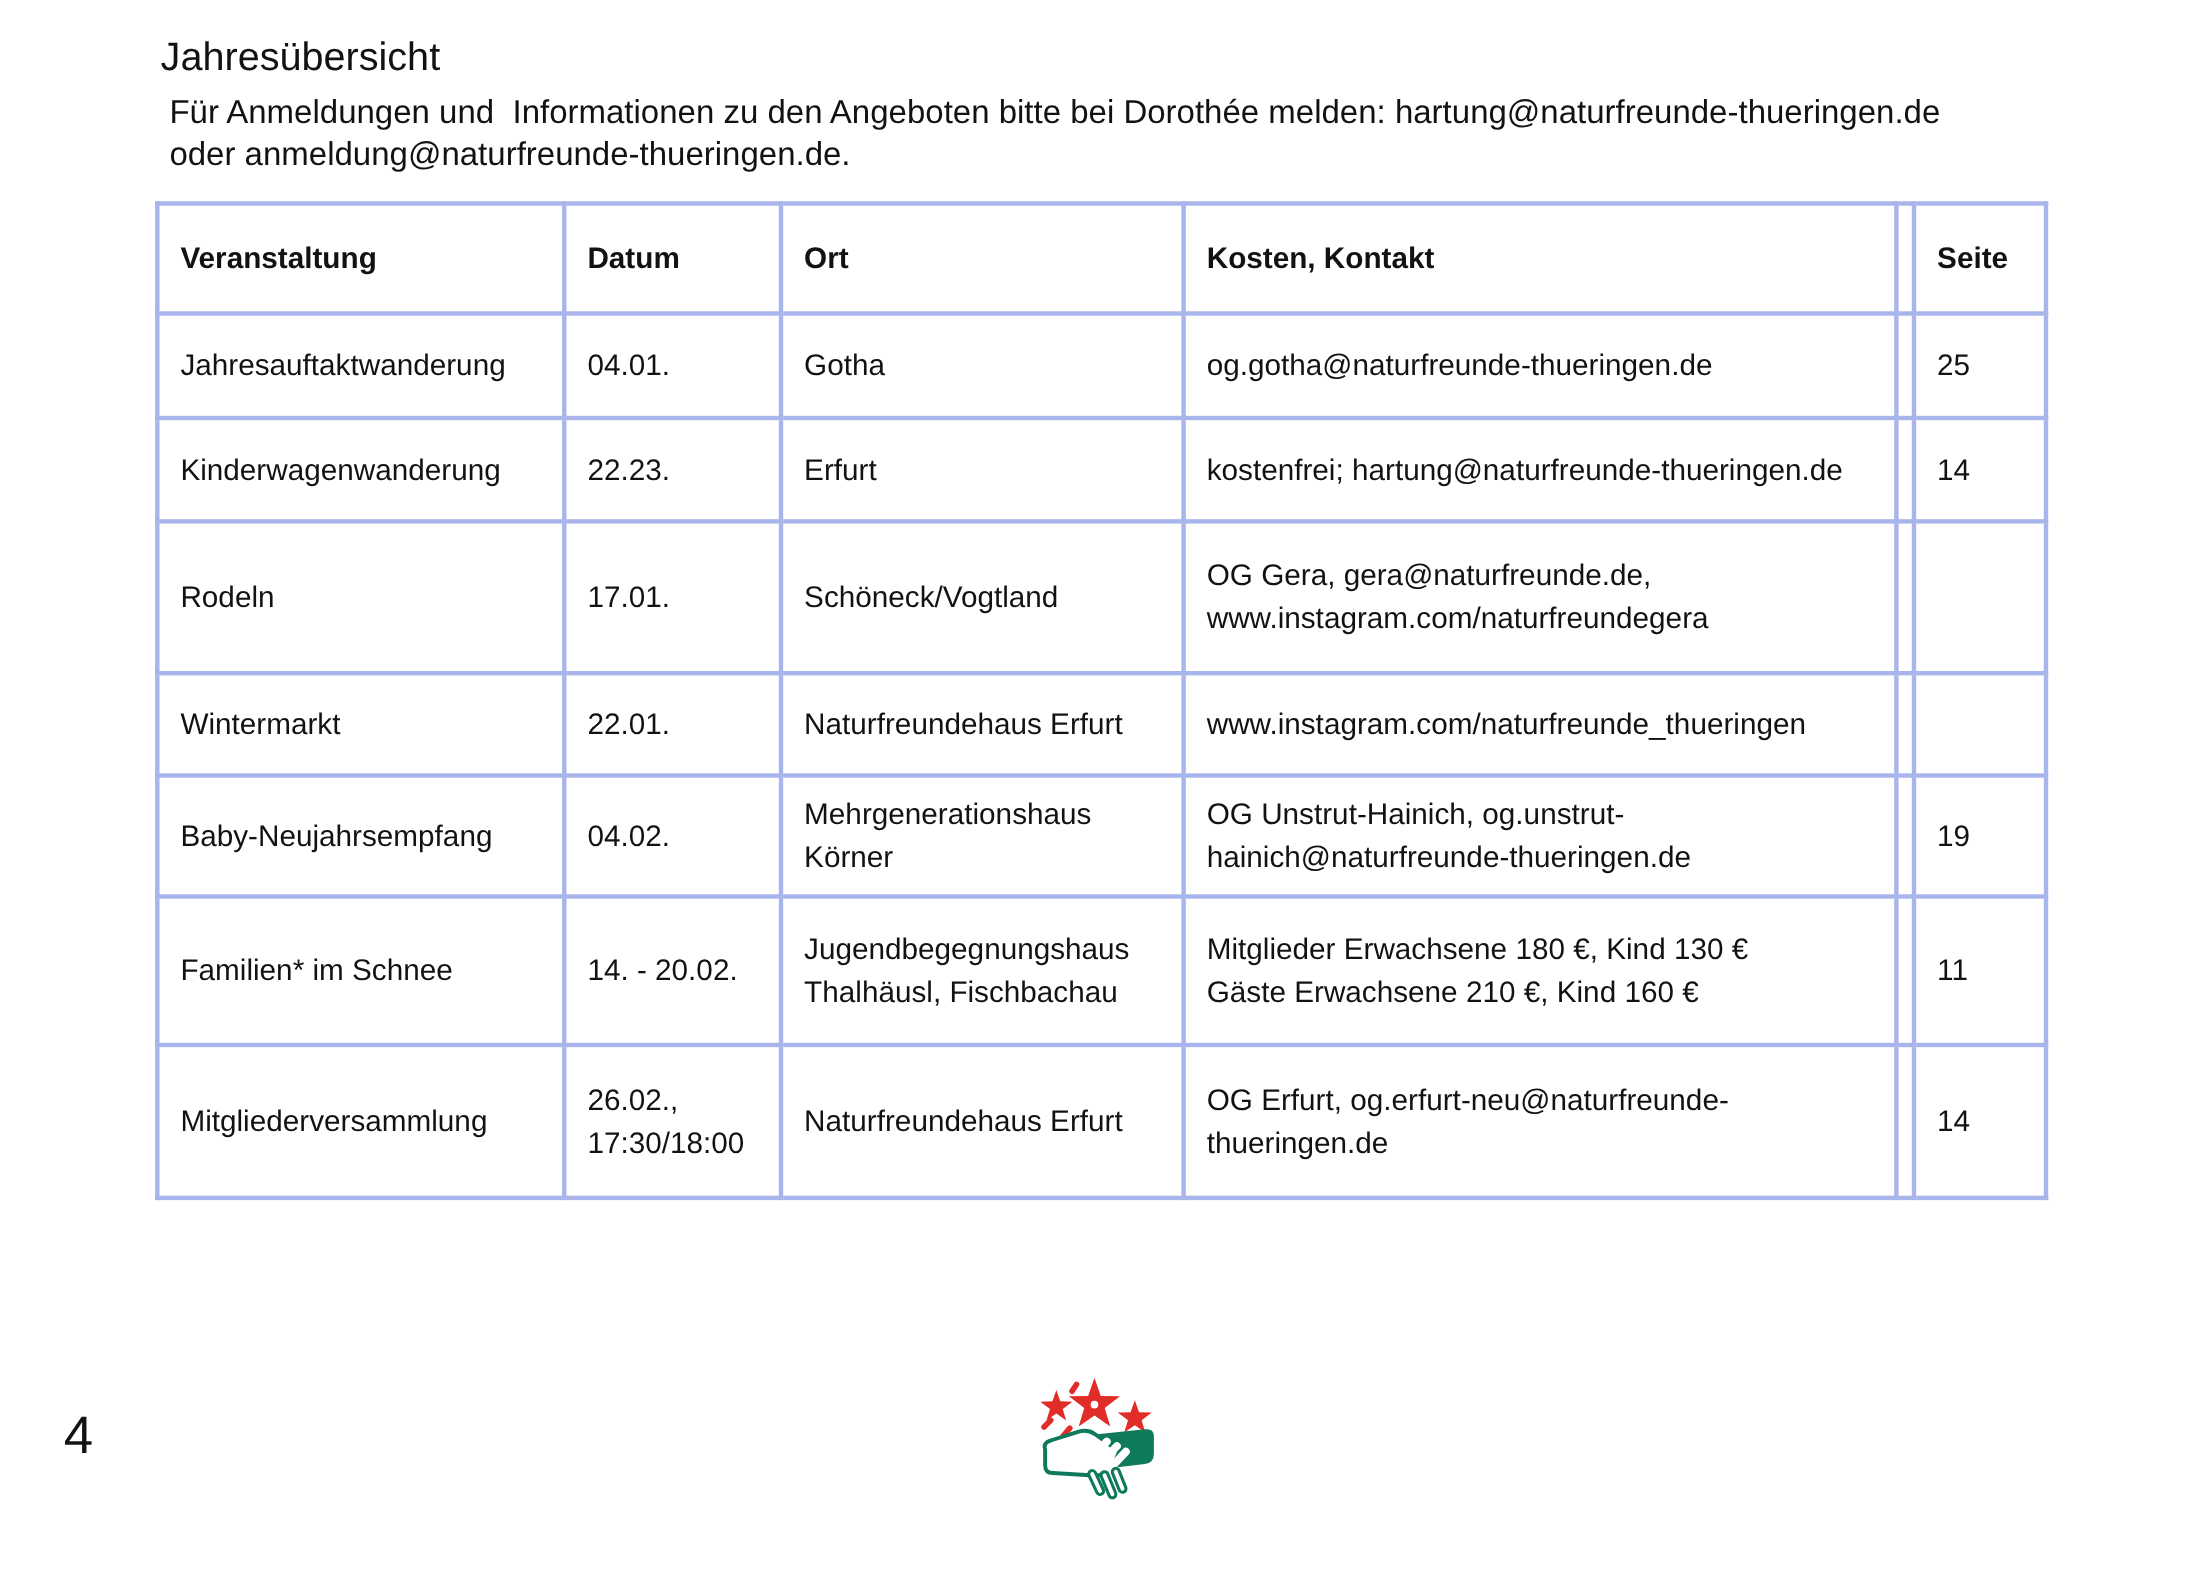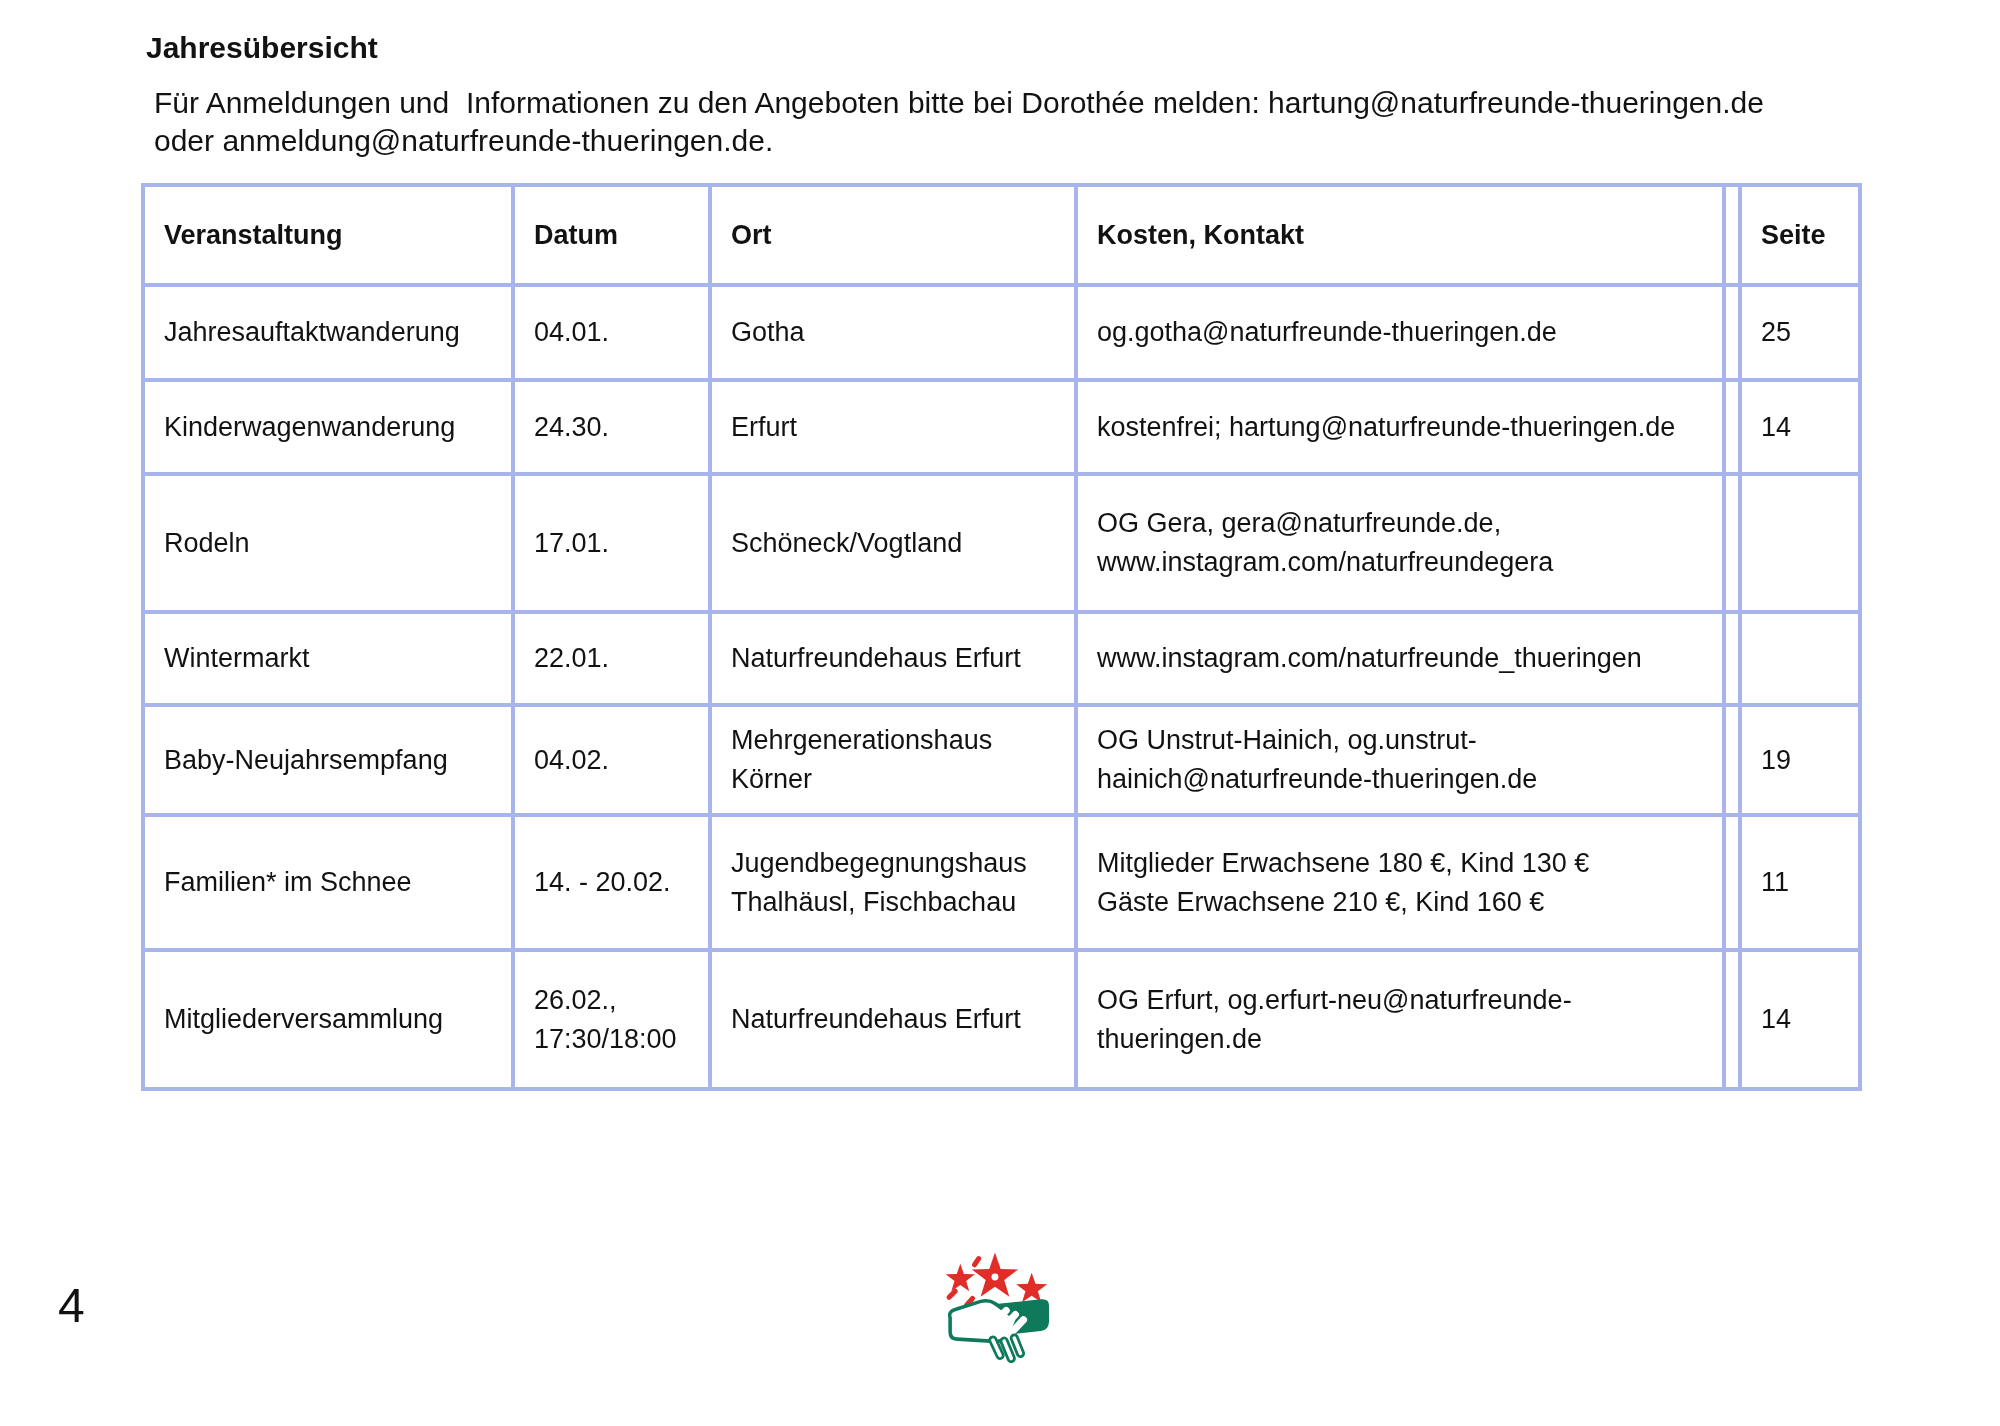--- a/index.html
+++ b/index.html
@@ -3,21 +3,21 @@
 <meta charset="utf-8">
 <style>
   html,body{margin:0;padding:0;background:#ffffff;}
   .page{
     position:relative;width:2000px;height:1426px;background:#ffffff;
     font-family:"Liberation Sans",sans-serif;color:var(--text,#111);
     overflow:hidden;
   }
   .title{
     position:absolute;left:146px;top:30px;margin:0;
-    font-size:30px;font-weight:bold;line-height:1.2;color:var(--text,#111);text-align:right;
+    font-size:36px;font-weight:normal;line-height:1.2;color:var(--text,#111);text-align:right;
   }
   .intro{
     position:absolute;left:146px;top:76px;margin:8px;width:1760px;
     font-size:30px;line-height:38px;white-space:pre-wrap;color:var(--text,#111);
   }
   table.events{
     position:absolute;left:141px;top:183px;width:1717px;
     border-collapse:collapse;table-layout:fixed;
   }
   .events th,.events td{
@@ -82,21 +82,21 @@
         <tr>
           <td>Jahresauftaktwanderung</td>
           <td>04.01.</td>
           <td>Gotha</td>
           <td>og.gotha@naturfreunde-thueringen.de</td>
           <td class="col-spacer"></td>
           <td>25</td>
         </tr>
         <tr>
           <td>Kinderwagenwanderung</td>
-          <td>24.30.</td>
+          <td>22.23.</td>
           <td>Erfurt</td>
           <td>kostenfrei; hartung@naturfreunde-thueringen.de</td>
           <td class="col-spacer"></td>
           <td>14</td>
         </tr>
         <tr>
           <td>Rodeln</td>
           <td>17.01.</td>
           <td>Schöneck/Vogtland</td>
           <td>OG Gera, gera@naturfreunde.de,

